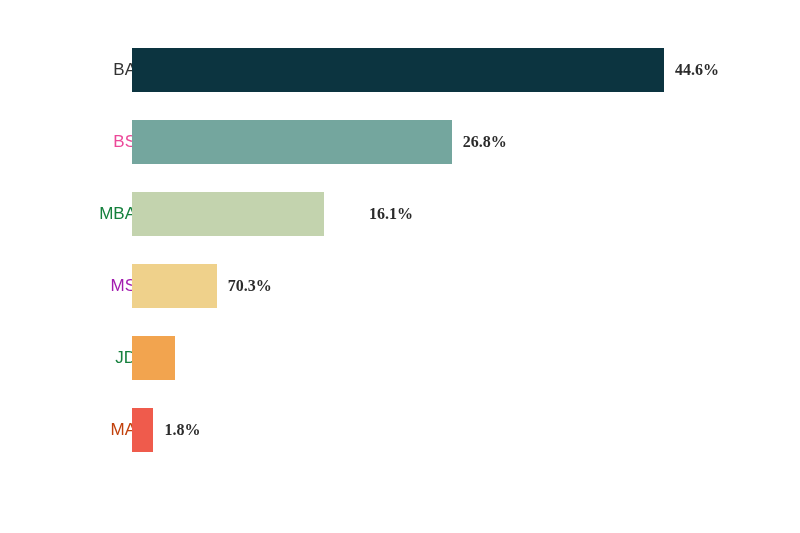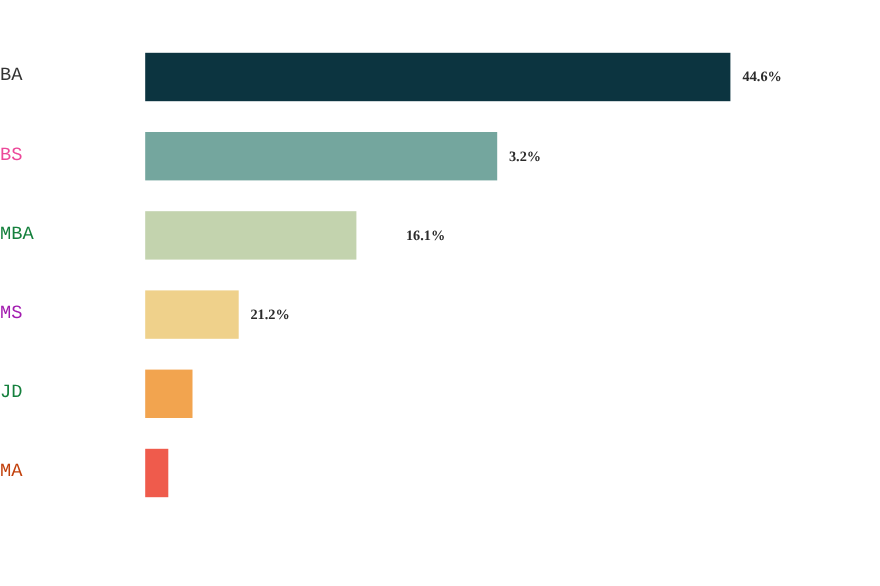--- a/index.html
+++ b/index.html
@@ -26,47 +26,48 @@
     left: 0;
     height: 44px;
     display: flex;
     align-items: center;
   }
 
   .cat-label {
     position: absolute;
     left: 0;
     width: 120px;
-    text-align: left;
-    font-family: Liberation Mono, monospace;
+    text-align: right;
+    font-family: Liberation Sans, sans-serif;
     font-size: 17px;
     font-weight: 400;
     color: #333333;
     line-height: 44px;
     height: 44px;
     white-space: nowrap;
+    padding-left: 16px;
   }
 
   .bar-track {
     position: absolute;
     left: 132px;
     height: 44px;
     display: flex;
     align-items: center;
   }
 
   .bar {
     height: 44px;
     flex: 0 0 auto;
   }
 
   .value-label {
     margin-left: 11px;
     font-family: "Liberation Serif", "DejaVu Serif", serif;
-    font-size: 13px;
+    font-size: 16px;
     font-weight: 700;
     color: #2b2b2b;
     white-space: nowrap;
     line-height: 44px;
   }
 </style>
 </head>
 <body>
 
 <div id="chart-root" style="background: rgb(255, 255, 255);">
@@ -76,47 +77,48 @@
     <div class="bar-track">
       <div class="bar" style="width: 532px; background: rgb(12, 52, 64);"></div>
       <div class="value-label" style="color: rgb(43, 43, 43);">44.6%</div>
     </div>
   </div>
 
   <div class="bar-row" style="top:120px;">
     <div class="cat-label" style="color: #ec4899;">BS</div>
     <div class="bar-track">
       <div class="bar" style="width: 319.677px; background: rgb(116, 166, 158);"></div>
-      <div class="value-label" style="color: rgb(43, 43, 43);">3.2%</div>
+      <div class="value-label" style="color: rgb(43, 43, 43);">26.8%</div>
     </div>
   </div>
 
   <div class="bar-row" style="top:192px;">
     <div class="cat-label" style="color: #15803d;">MBA</div>
     <div class="bar-track">
       <div class="bar" style="width: 192.045px; background: rgb(195, 211, 174);"></div>
       <div class="value-label" style="color: rgb(43, 43, 43); margin-left: 45px;">16.1%</div>
     </div>
   </div>
 
   <div class="bar-row" style="top:264px;">
     <div class="cat-label" style="color: #a21caf;">MS</div>
     <div class="bar-track">
       <div class="bar" style="width: 84.6906px; background: rgb(239, 209, 139);"></div>
-      <div class="value-label" style="color: rgb(43, 43, 43);">21.2%</div>
+      <div class="value-label" style="color: rgb(43, 43, 43);">70.3%</div>
     </div>
   </div>
 
   <div class="bar-row" style="top:336px;">
     <div class="cat-label" style="color: #15803d;">JD</div>
     <div class="bar-track">
       <div class="bar" style="width: 42.9417px; background: rgb(242, 164, 79);"></div>
     </div>
   </div>
 
   <div class="bar-row" style="top:408px;">
     <div class="cat-label" style="color: #c2410c;">MA</div>
     <div class="bar-track">
       <div class="bar" style="width: 21.4709px; background: rgb(239, 91, 76);"></div>
+      <div class="value-label" style="color: rgb(43, 43, 43);">1.8%</div>
     </div>
   </div>
 
 </div>
 
 </body></html>

